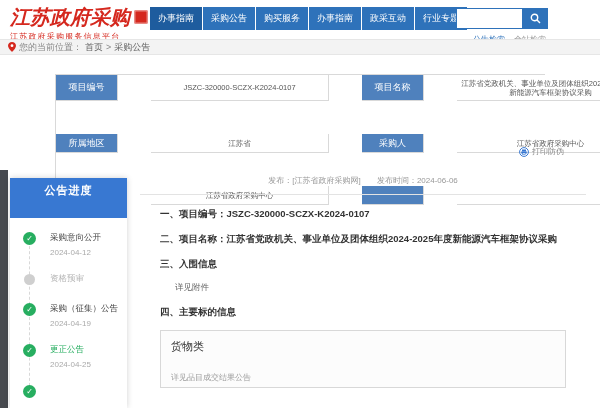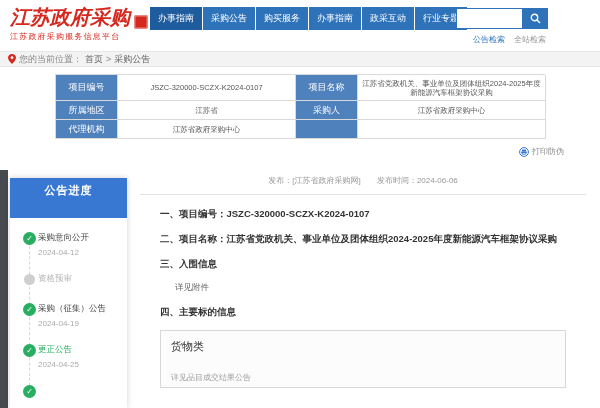--- a/index.html
+++ b/index.html
@@ -5,21 +5,21 @@
   * { margin:0; padding:0; box-sizing:border-box; }
   html,body { background:#e9e9e9; }
   .page {
     position:relative; width:600px; height:408px; overflow:hidden;
     background:#fff; font-family:"Liberation Sans","DejaVu Sans",sans-serif;
     margin:0 auto;
   }
   
   .header { position:absolute; top:0; left:0; right:0; height:51px; background:#fff; }
   .logo { position:absolute; left:10px; top:5px; }
-  .logo-row { display:flex; align-items:flex-end; gap:4px; }
+  .logo-row { display:flex; align-items:center; gap:4px; }
   .logo-main {
     font-family:"DejaVu Serif","Liberation Serif",serif; font-style:italic; font-weight:bold;
     color:#d5281e; font-size:20px; line-height:24px; white-space:nowrap;
   }
   .logo-seal {
     width:14px; height:14px; background:#d5281e; border-radius:2px;
     box-shadow:inset 0 0 0 1.5px rgba(255,255,255,.45); flex:0 0 auto;
   }
   .logo-sub { color:#d5281e; font-size:8px; letter-spacing:1.2px; margin-top:2px; white-space:nowrap; }
   .nav { position:absolute; left:150px; top:7px; display:flex; }
@@ -35,32 +35,32 @@
   }
   .search-btn {
     width:26px; height:21px; background:#2e72ba; border:none; cursor:pointer;
     display:flex; align-items:center; justify-content:center;
   }
   .search-links { position:absolute; right:54px; top:34px; font-size:8px; display:flex; gap:9px; }
   .search-links .lnk1 { color:#2e72ba; cursor:pointer; }
   .search-links .lnk2 { color:#999; cursor:pointer; }
   
   .breadcrumb {
-    position:absolute; top:51px; left:0; right:0; height:16px; background:#f3f3f3;
+    position:absolute; top:39px; left:0; right:0; height:16px; background:#f3f3f3;
     border-top:1px solid #e6e6e6; border-bottom:1px solid #e6e6e6;
     font-size:9px; color:#888; line-height:15px; padding-left:8px;
     display:flex; align-items:center; gap:3px;
   }
   .breadcrumb .link { color:#666; cursor:pointer; }
   
   .info-table {
     position:absolute; top:74px; left:55px; width:490px;
     display:grid; grid-template-columns:62px 178px 62px 188px;
     grid-template-rows:26px 19px 19px;
-    border-left:1px solid #d9d9d9; border-top:1px solid #d9d9d9;
+    border-left:1px solid #d9d9d9; border-top:1px solid #d9d9d9;gap:33px;
   }
   .info-table > div {
     border-right:1px solid #d9d9d9; border-bottom:1px solid #d9d9d9;
     display:flex; align-items:center; justify-content:center; text-align:center;
   }
   .cell-label { background:#4f81bd; color:#fff; font-size:9px; }
   .cell-value { background:#fff; color:#555; font-size:7.5px; line-height:9px; padding:1px 4px; }
   
   .print-tool {
     position:absolute; top:146px; right:36px; display:flex; align-items:center; gap:3px;
@@ -75,21 +75,21 @@
   }
   .sidebar-header {
     height:40px; background:#3878d2; color:#fff; font-size:11px; font-weight:bold;
     text-align:center; line-height:25px; letter-spacing:1px;
   }
   .timeline { position:relative; padding:14px 4px 0 0; }
   .timeline::before {
     content:""; position:absolute; left:19px; top:18px; bottom:8px;
     border-left:1px dashed #d8d8d8;
   }
-  .tl-item { position:relative; padding-left:28px; margin-bottom:16px; min-height:14px; cursor:pointer; }
+  .tl-item { position:relative; padding-left:40px; margin-bottom:16px; min-height:14px; cursor:pointer; }
   .tl-item .dot {
     position:absolute; left:13px; top:0; width:13px; height:13px; border-radius:50%;
     display:flex; align-items:center; justify-content:center;
   }
   .tl-item.done .dot, .tl-item.current .dot { background:#27ae60; }
   .tl-item.done .dot::after, .tl-item.current .dot::after {
     content:"\2713"; color:#fff; font-size:8px; line-height:1;
   }
   .tl-item.pending .dot { background:#cfcfcf; width:11px; height:11px; left:14px; top:1px; }
   .tl-item.pending { cursor:default; }

